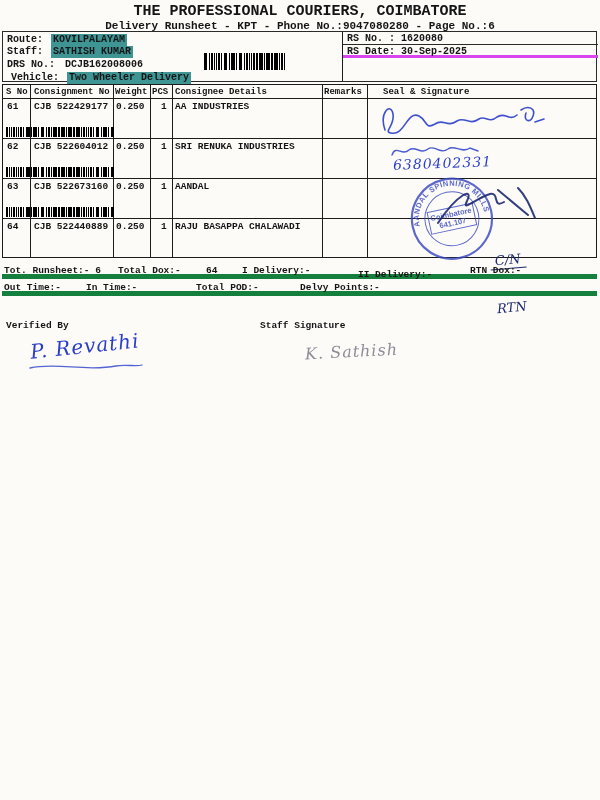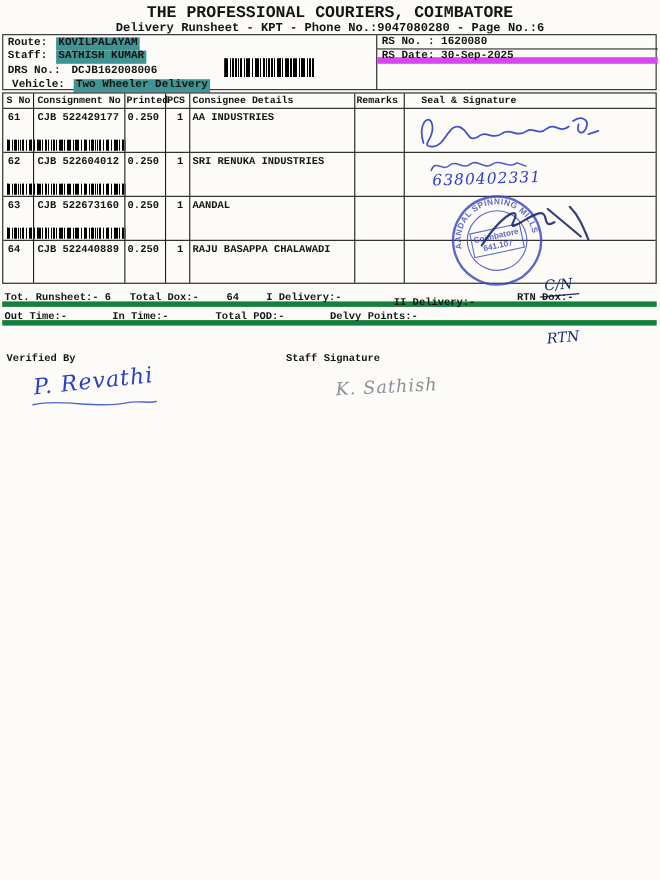--- a/index.html
+++ b/index.html
@@ -46,40 +46,40 @@
     <span class="abs t10 hl" style="left:48px; top:14px;">SATHISH KUMAR</span>
 
     <span class="abs t10" style="left:4px; top:27px;">DRS No.:</span>
     <span class="abs t10" style="left:62px; top:27px;">DCJB162008006</span>
     <div class="barcode" style="left:201px; top:21px; width:82px; height:17px;"></div>
 
     <span class="abs t10" style="left:8px; top:40px;">Vehicle:</span>
     <span class="abs t10 hl" style="left:64px; top:40px;">Two Wheeler Delivery</span>
 
     <div class="abs t10" style="left:340px; top:0; width:255px; height:13px; border-bottom:1px solid #2a2a2a; padding:1px 0 0 4px;">RS No. : 1620080</div>
-    <div class="abs t10" style="left:340px; top:13px; width:255px; height:13px; border-bottom:6px solid #d946ef; padding:1px 0 0 4px;">RS Date: 30-Sep-2025</div>
+    <div class="abs t10" style="left:340px; top:13px; width:255px; height:13px; border-bottom:3px solid #d946ef; padding:1px 0 0 4px;">RS Date: 30-Sep-2025</div>
   </div>
 
   <div class="box" style="left:2px; top:84px; width:595px; height:174px; border-color:#1b1b1b;">
 
     <div class="vline" style="left:27px;"></div>
     <div class="vline" style="left:110px;"></div>
     <div class="vline" style="left:147px;"></div>
     <div class="vline" style="left:169px;"></div>
     <div class="vline" style="left:319px;"></div>
     <div class="vline" style="left:364px;"></div>
 
     <div class="hline" style="top:13px;"></div>
     <div class="hline" style="top:53px;"></div>
     <div class="hline" style="top:93px;"></div>
     <div class="hline" style="top:133px;"></div>
 
     <span class="abs t9" style="left:3px;   top:2px;">S No</span>
     <span class="abs t9" style="left:31px;  top:2px;">Consignment No</span>
-    <span class="abs t9" style="left:112px; top:2px;">Printed</span>
+    <span class="abs t9" style="left:112px; top:2px;">Weight</span>
     <span class="abs t9" style="left:149px; top:2px;">PCS</span>
     <span class="abs t9" style="left:172px; top:2px;">Consignee Details</span>
     <span class="abs t9" style="left:321px; top:2px;">Remarks</span>
     <span class="abs t9" style="left:380px; top:2px;">Seal &amp; Signature</span>
 
     <span class="abs t95" style="left:4px;   top:16px;">61</span>
     <span class="abs t95" style="left:31px;  top:16px;">CJB 522429177</span>
     <span class="abs t95" style="left:113px; top:16px;">0.250</span>
     <span class="abs t95" style="left:158px; top:16px;">1</span>
     <span class="abs t95" style="left:172px; top:16px;">AA INDUSTRIES</span>
@@ -143,21 +143,21 @@
     <span class="abs t95" style="left:2px;   top:3px;">Tot. Runsheet:- 6</span>
     <span class="abs t95" style="left:116px; top:3px;">Total Dox:-</span>
     <span class="abs t95" style="left:204px; top:3px;">64</span>
     <span class="abs t95" style="left:240px; top:3px;">I Delivery:-</span>
     <span class="abs t95" style="left:356px; top:7px;">II Delivery:-</span>
     <span class="abs t95" style="left:468px; top:3px;">RTN Dox:-</span>
   </div>
 
   <div class="frow" style="top:279px;">
     <span class="abs t95" style="left:2px;   top:3px;">Out Time:-</span>
-    <span class="abs t95" style="left:100px; top:3px;">In Time:-</span>
+    <span class="abs t95" style="left:84px; top:3px;">In Time:-</span>
     <span class="abs t95" style="left:194px; top:3px;">Total POD:-</span>
     <span class="abs t95" style="left:298px; top:3px;">Delvy Points:-</span>
   </div>
 
 
   <span class="abs t95" style="left:6px;   top:320px;">Verified By</span>
   <span class="abs t95" style="left:260px; top:320px;">Staff Signature</span>
 
   <div class="abs hand" style="left:30px; top:334px; font-size:20px; color:#2b3ec9; transform:rotate(-6deg); letter-spacing:1px;">P. Revathi</div>
   <svg class="abs" style="left:26px; top:360px;" width="120" height="14" viewBox="0 0 120 14">

